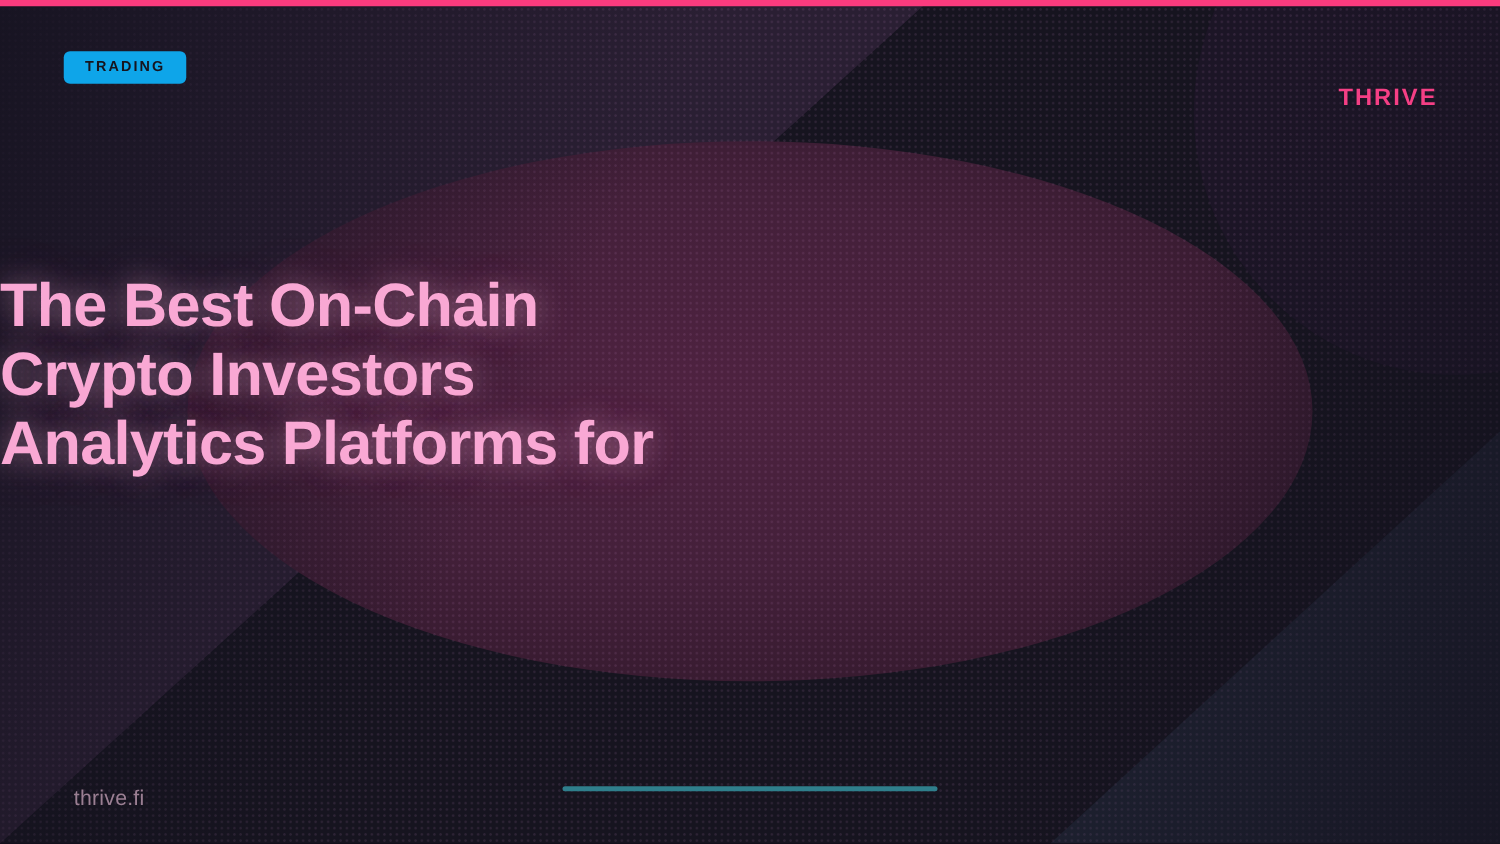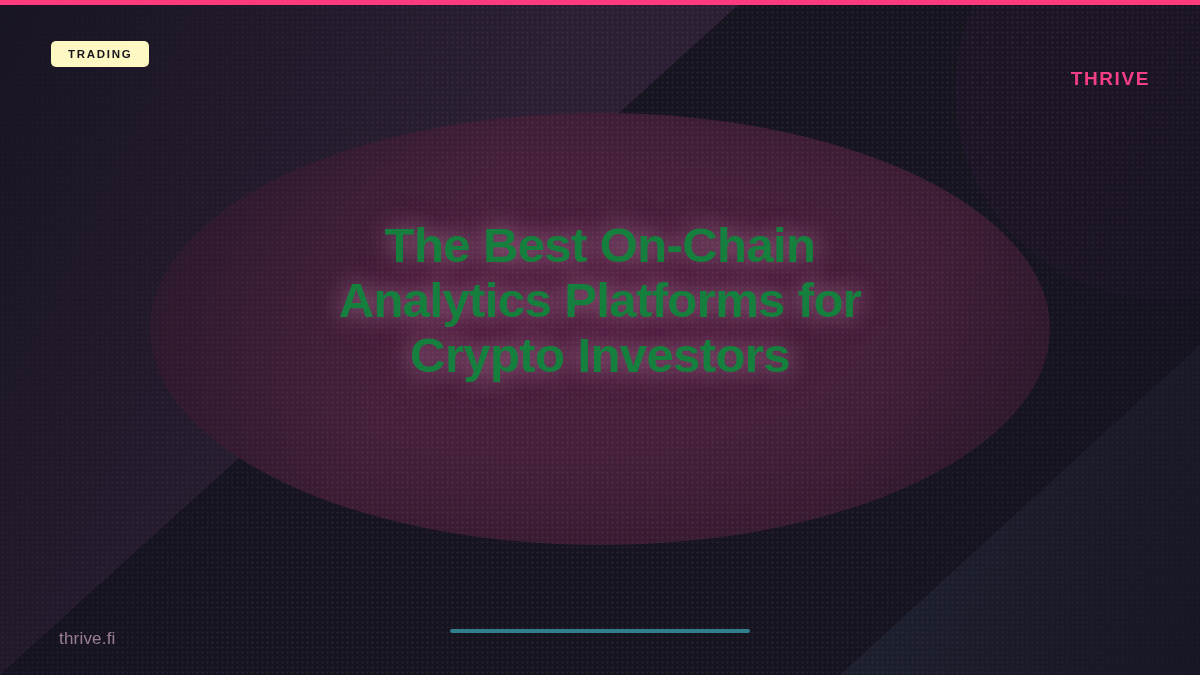--- a/index.html
+++ b/index.html
@@ -89,21 +89,21 @@
     z-index:6;
   }
 
   
   .badge {
     position:absolute;
     left:51px; top:41px;
     height:26px;
     padding:0 17px;
     display:flex; align-items:center;
-    background:#fef9c3;
+    background:#0ea5e9;
     border-radius:5px;
     color:#17141d;
     font-size:11.5px;
     font-weight:bold;
     letter-spacing:1.7px;
     z-index:6;
   }
 
   .logo {
     position:absolute;
@@ -113,22 +113,22 @@
     font-weight:bold;
     letter-spacing:1.6px;
     z-index:6;
     margin-top:28px;
   }
 
   
   .headline {
     position:absolute;
     left:0; right:0; top:218px;
-    text-align:center;
-    color:#15803d;
+    text-align:left;
+    color:#f9a8d4;
     font-size:49px;
     font-weight:bold;
     line-height:55px;
     letter-spacing:-0.6px;
     text-shadow:
       0 0 22px rgba(255,190,225,.42),
       0 0 46px rgba(240,120,190,.22);
     z-index:5;
   }
   .headline .hl-line { display:block; white-space:nowrap; }
@@ -166,20 +166,20 @@
   <div class="bg-dots"></div>
   <div class="bg-dots-fade"></div>
 
   <div class="top-bar"></div>
 
   <div class="badge">TRADING</div>
   <div class="logo">THRIVE</div>
 
   <h1 class="headline">
     <span class="hl-line">The Best On-Chain</span>
+    <span class="hl-line">Crypto Investors</span>
     <span class="hl-line">Analytics Platforms for</span>
-    <span class="hl-line">Crypto Investors</span>
   </h1>
 
   <div class="site-url">thrive.fi</div>
   <div class="accent-rule"></div>
 
 </div>
 
 </body></html>

